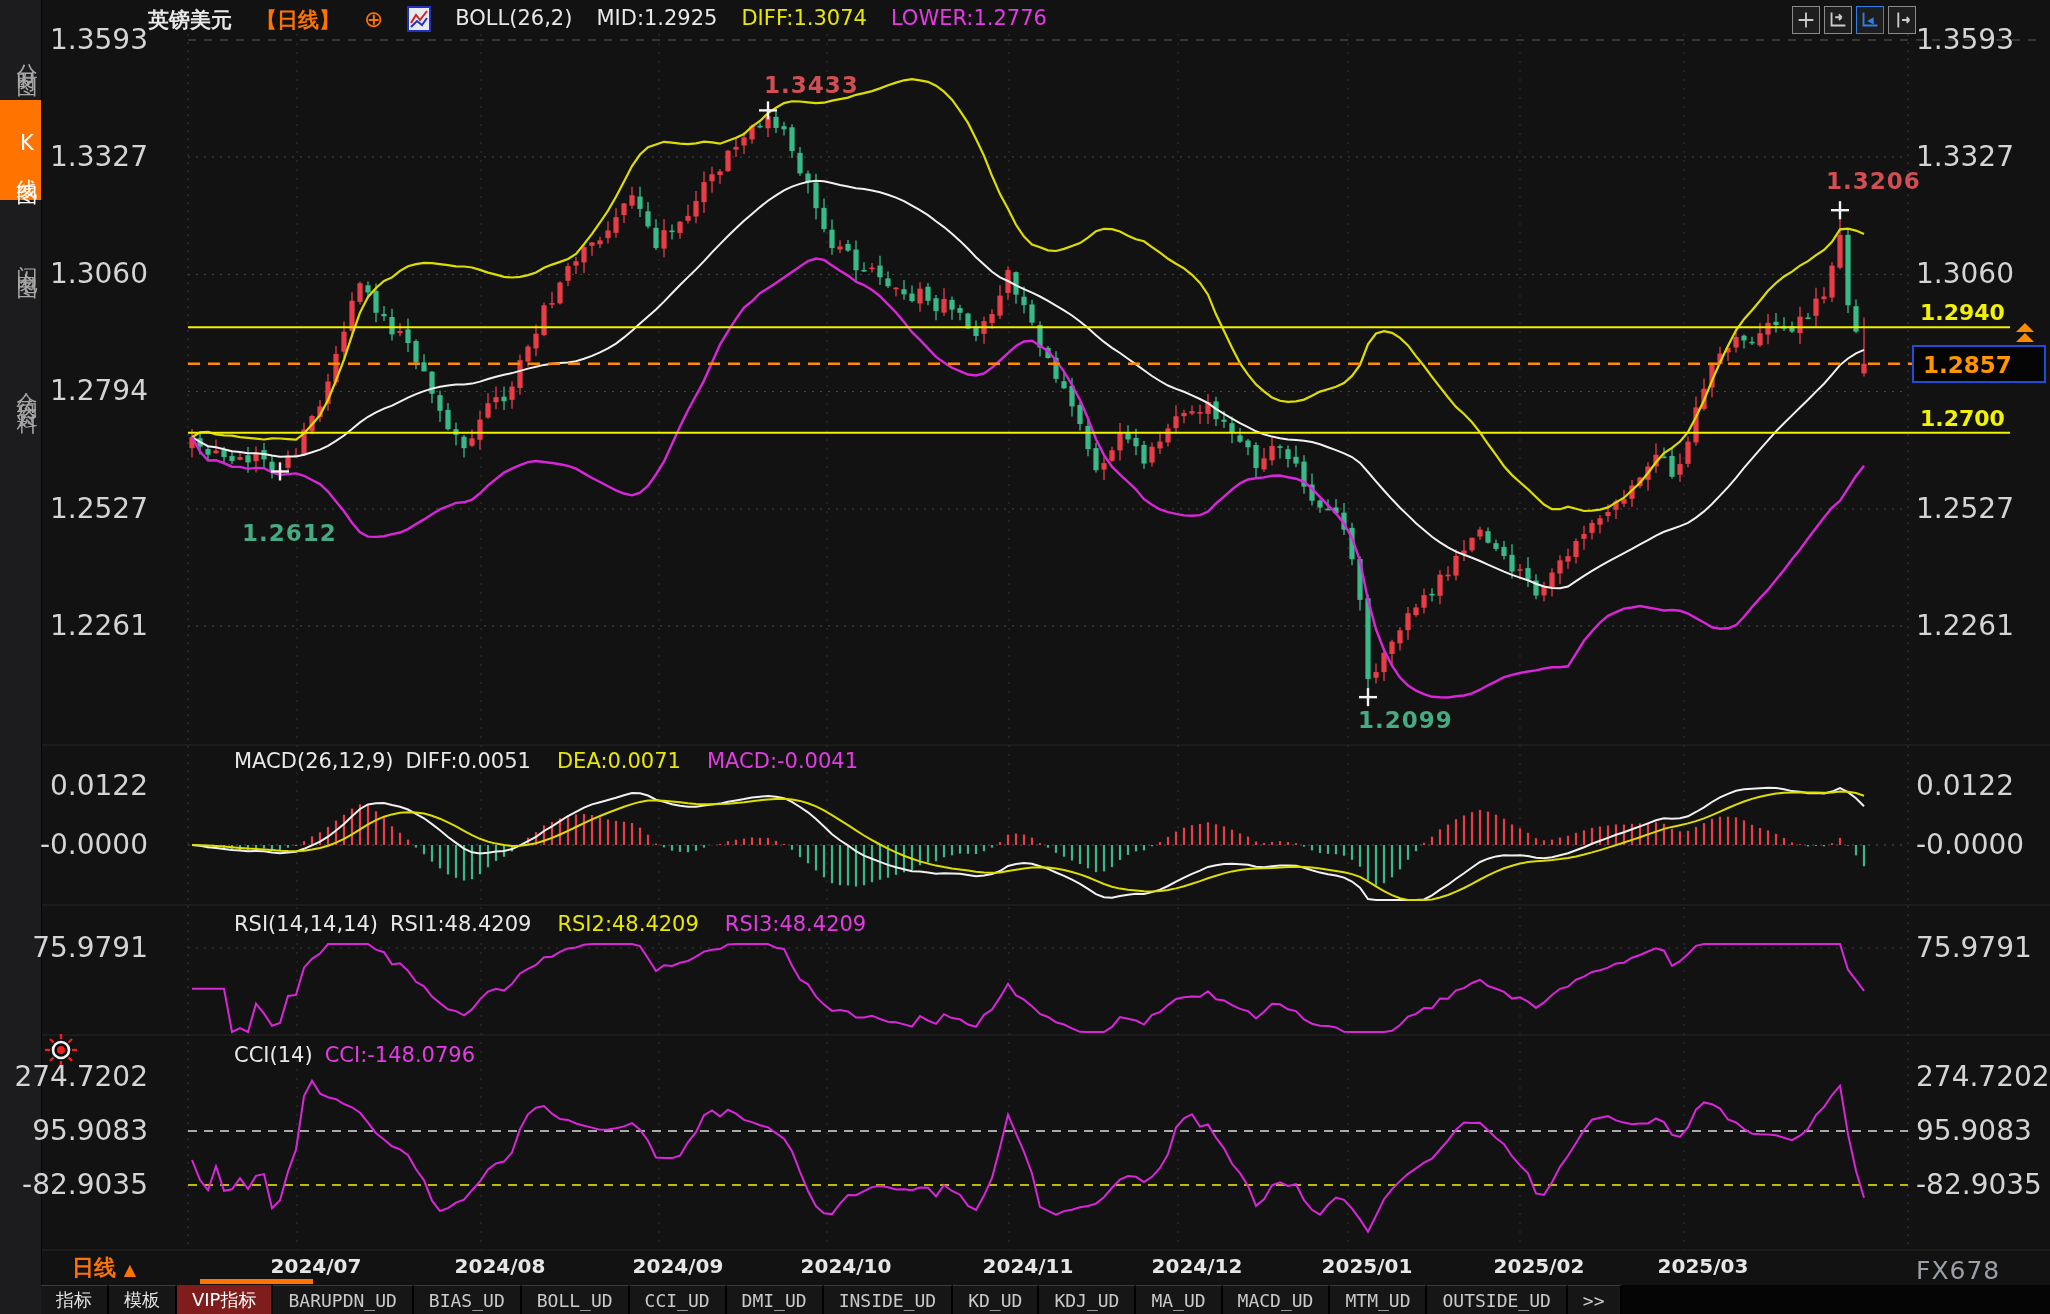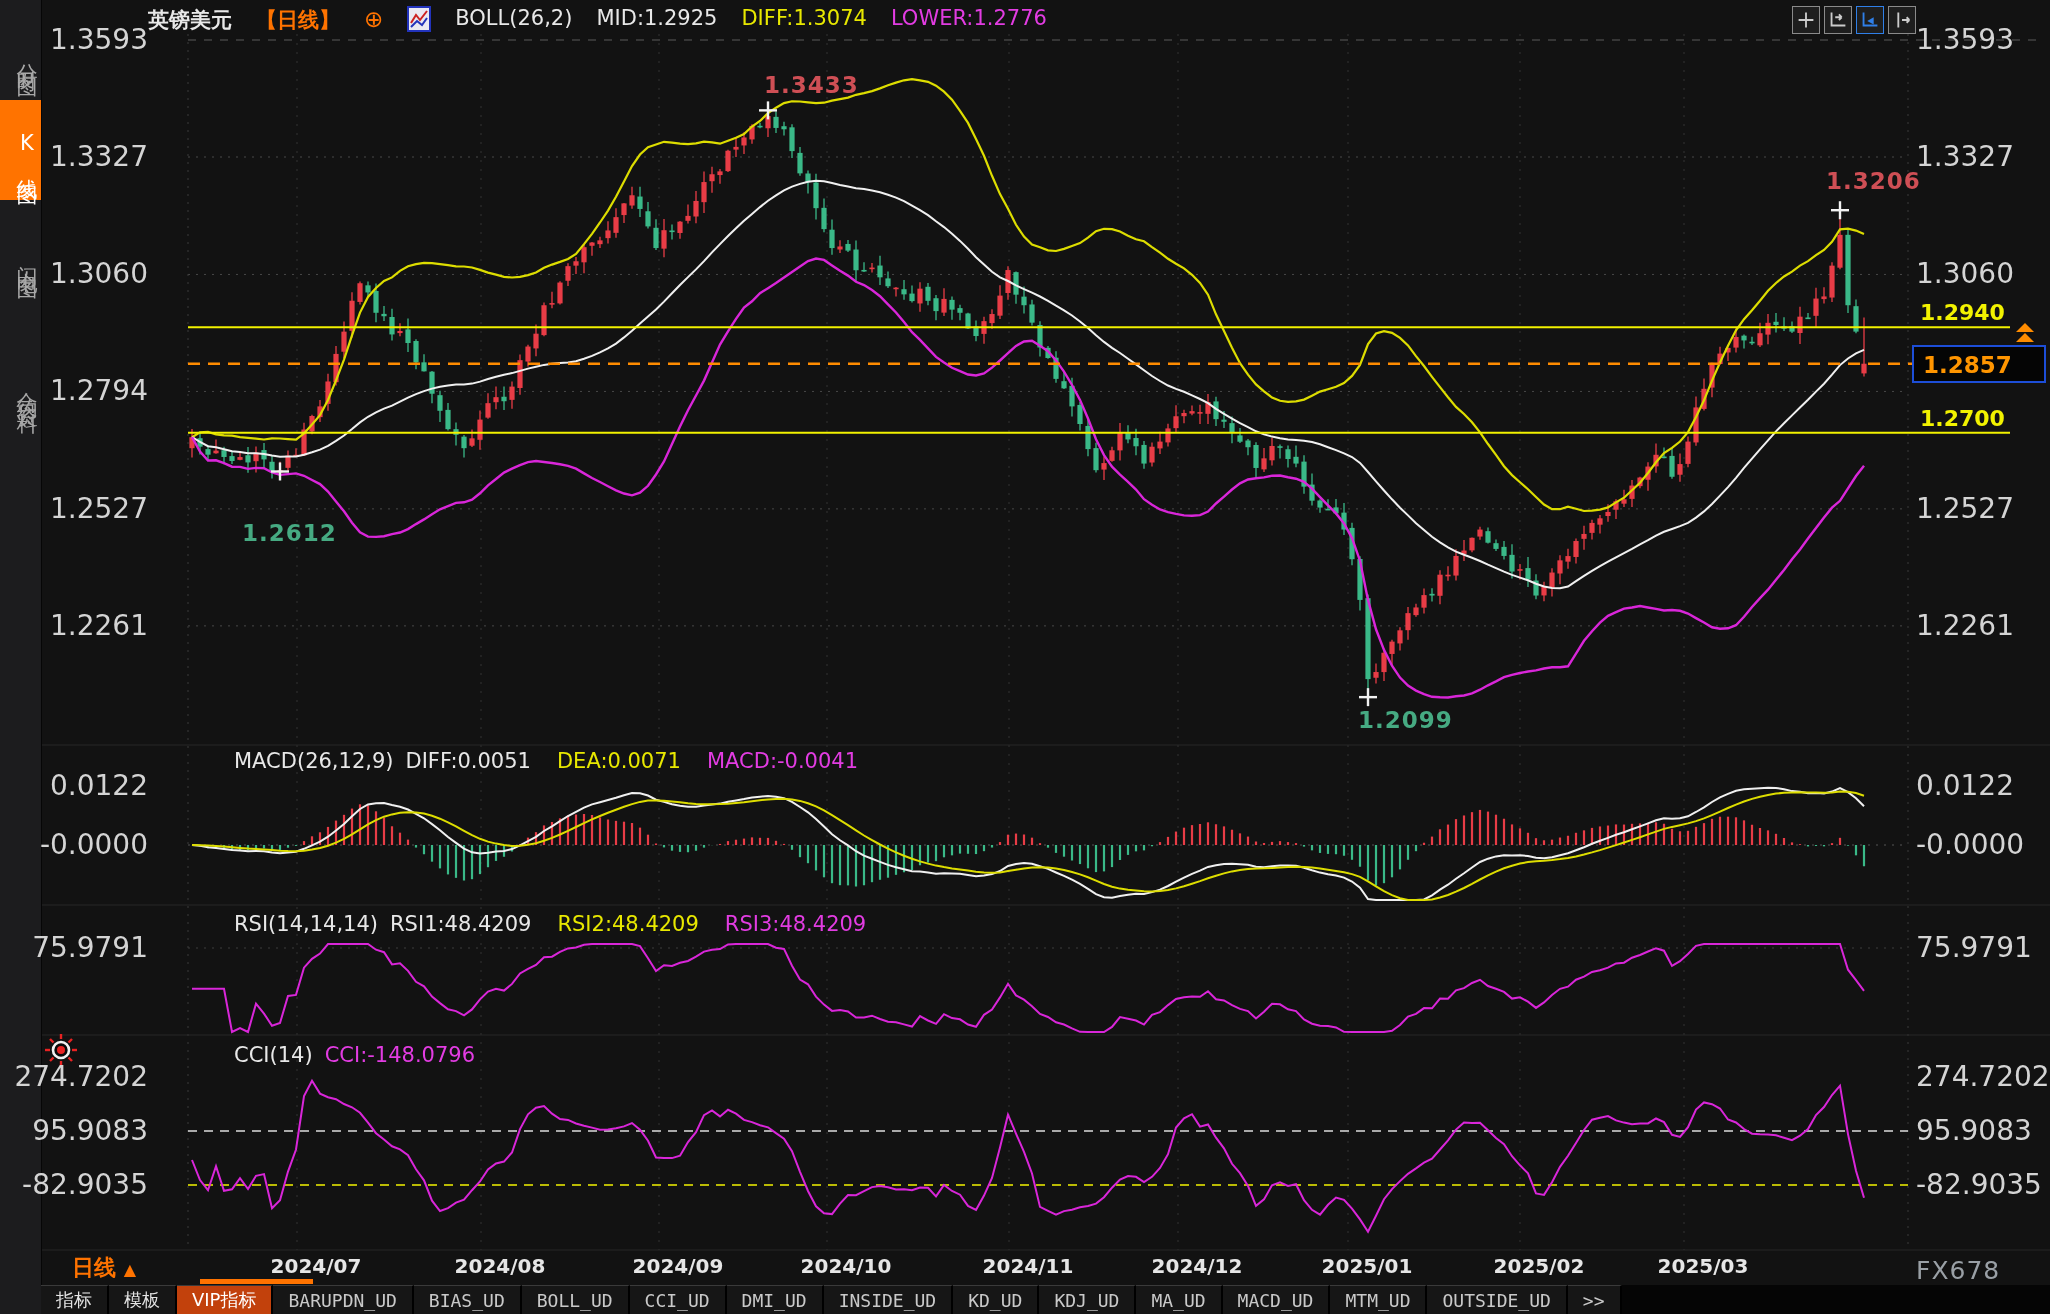--- a/index.html
+++ b/index.html
@@ -36,21 +36,21 @@
   
   #xaxis{position:absolute;left:0;top:1250px;width:2050px;height:35px;margin-left:19px;}
   .xlab{position:absolute;top:4px;font-size:20px;font-weight:bold;color:#e6e6e6;transform:translateX(-50%);}
   #periodbtn{position:absolute;left:72px;top:1253px;color:#ff7300;font-size:22px;font-weight:bold;cursor:pointer;}
   #periodbtn .arr{font-size:16px;}
   #scrollthumb{position:absolute;left:200px;top:1279px;width:113px;height:5px;background:#ff7300;cursor:pointer;}
   #bottombar{position:absolute;left:41px;top:1285px;width:2009px;height:29px;background:#050505;display:flex;align-items:stretch;text-align:right;}
   .tab{padding:0 15px;display:flex;align-items:center;font-size:18px;color:#e4e4e4;background:#161616;
        border-right:2px solid #000;border-top:1px solid #3a3a3a;cursor:pointer;white-space:nowrap;}
   .tab.mono{font-family:"DejaVu Sans Mono",monospace;color:#c9c9c9;}
-  .tab.active{background:#c2410c;color:#ffffff;}
+  .tab.active{background:#7f1d1d;color:#ffffff;}
   #watermark{position:absolute;left:1916px;top:1256px;font-size:25px;color:#9aa0a6;letter-spacing:1px;}
   #alarmicon{position:absolute;left:44px;top:1033px;cursor:pointer;}
 </style>
 </head>
 <body>
 
 <div id="app">
   <svg id="chart" width="2050" height="1285">
       <line x1="188" y1="40" x2="2040" y2="40" stroke="#5a5a5a" stroke-width="1" stroke-dasharray="8 8"></line>
       <line x1="188" y1="157.0000999999998" x2="1908" y2="157.0000999999998" stroke="#484848" stroke-width="1" stroke-dasharray="2 6"></line>

